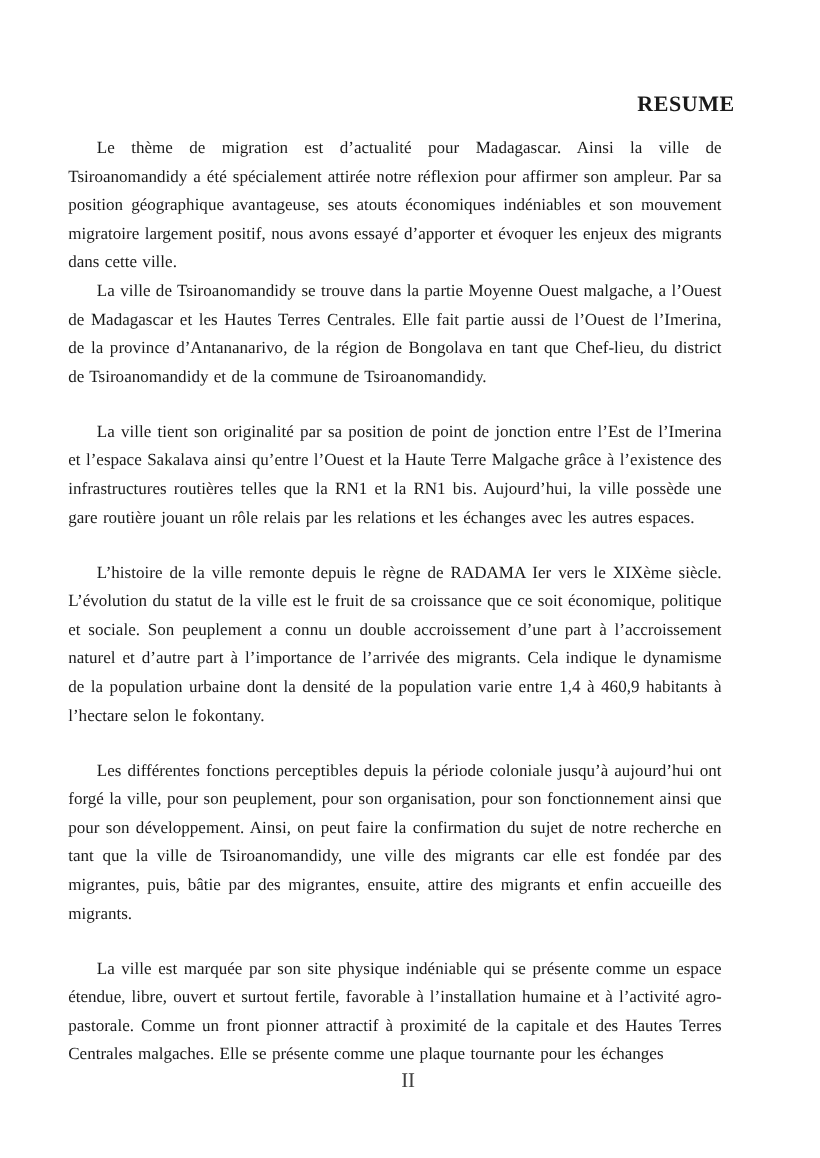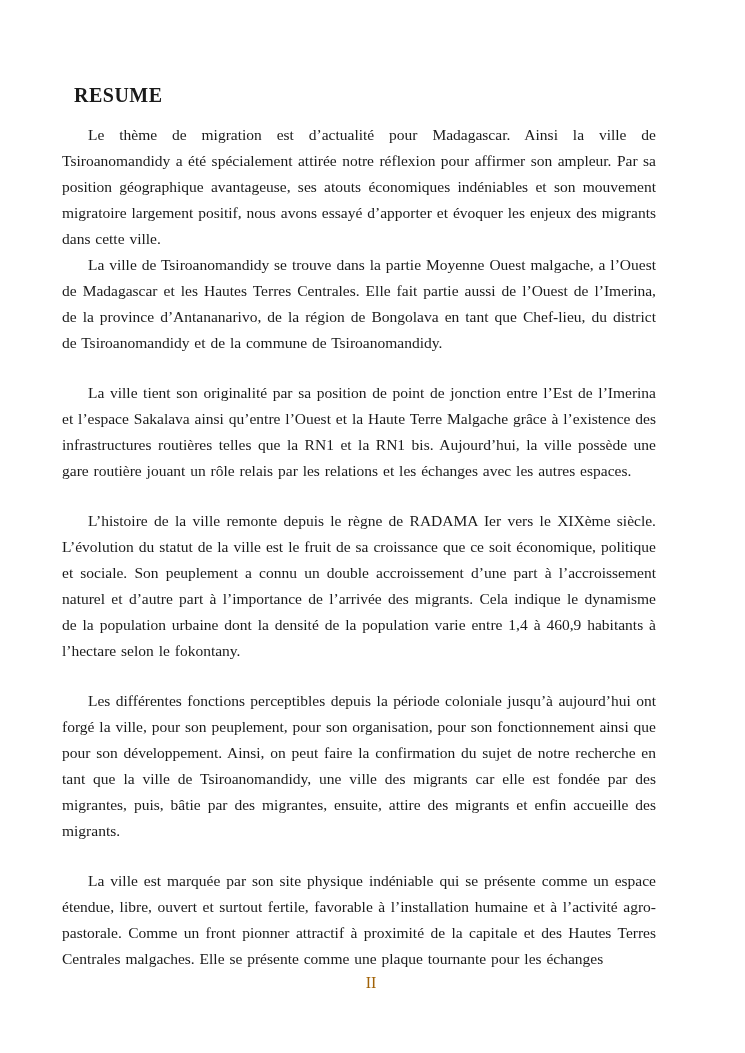--- a/index.html
+++ b/index.html
@@ -13,21 +13,21 @@
     position: relative;
     width: 745px;
     height: 1053px;
     background: #ffffff;
     color: #1a1a1a;
     padding: 82px 89px 0 62px;
     overflow: hidden;
   }
 
   .doc-title {
-    text-align: left;
+    text-align: right;
     font-size: 20px;
     font-weight: bold;
     line-height: 26px;
     letter-spacing: 0.5px;
     margin-bottom: 14px;
     
     transform: translateX(12px);
   }
 
   .body-text p {
@@ -45,23 +45,23 @@
   .page-footer {
     position: absolute;
     left: 62px;
     width: 594px;
     top: 970px;
     text-align: center;
     transform: translateX(12px);
   }
 
   .page-number {
-    font-size: 16px;
+    font-size: 19px;
     line-height: 26px;
-    color: #a16207;
+    color: #404040;
   }
 </style>
 </head>
 <body>
 
 <div class="page">
 
   <h1 class="doc-title">RESUME</h1>
 
   <div class="body-text">

